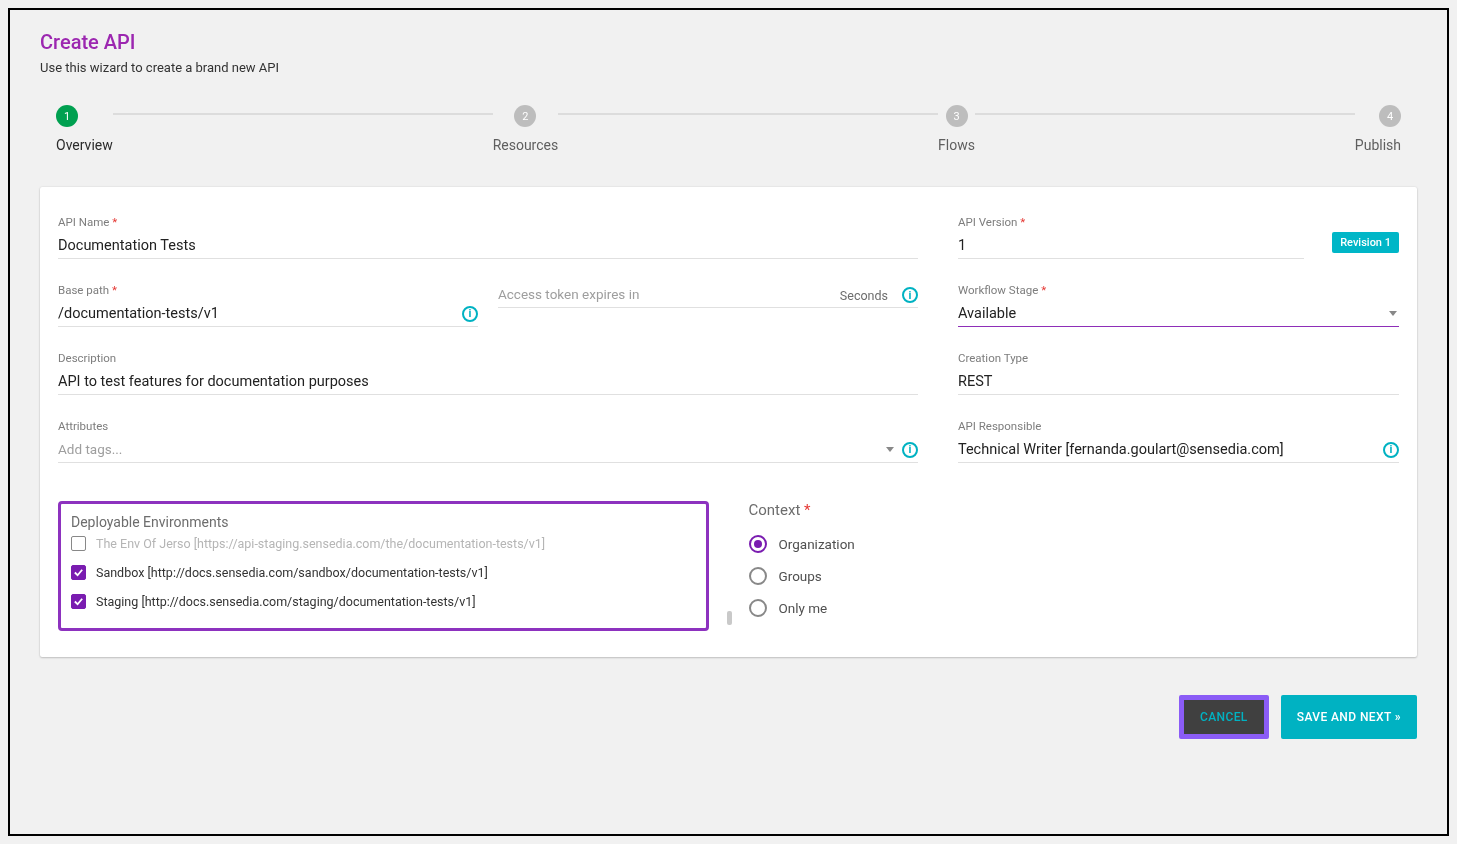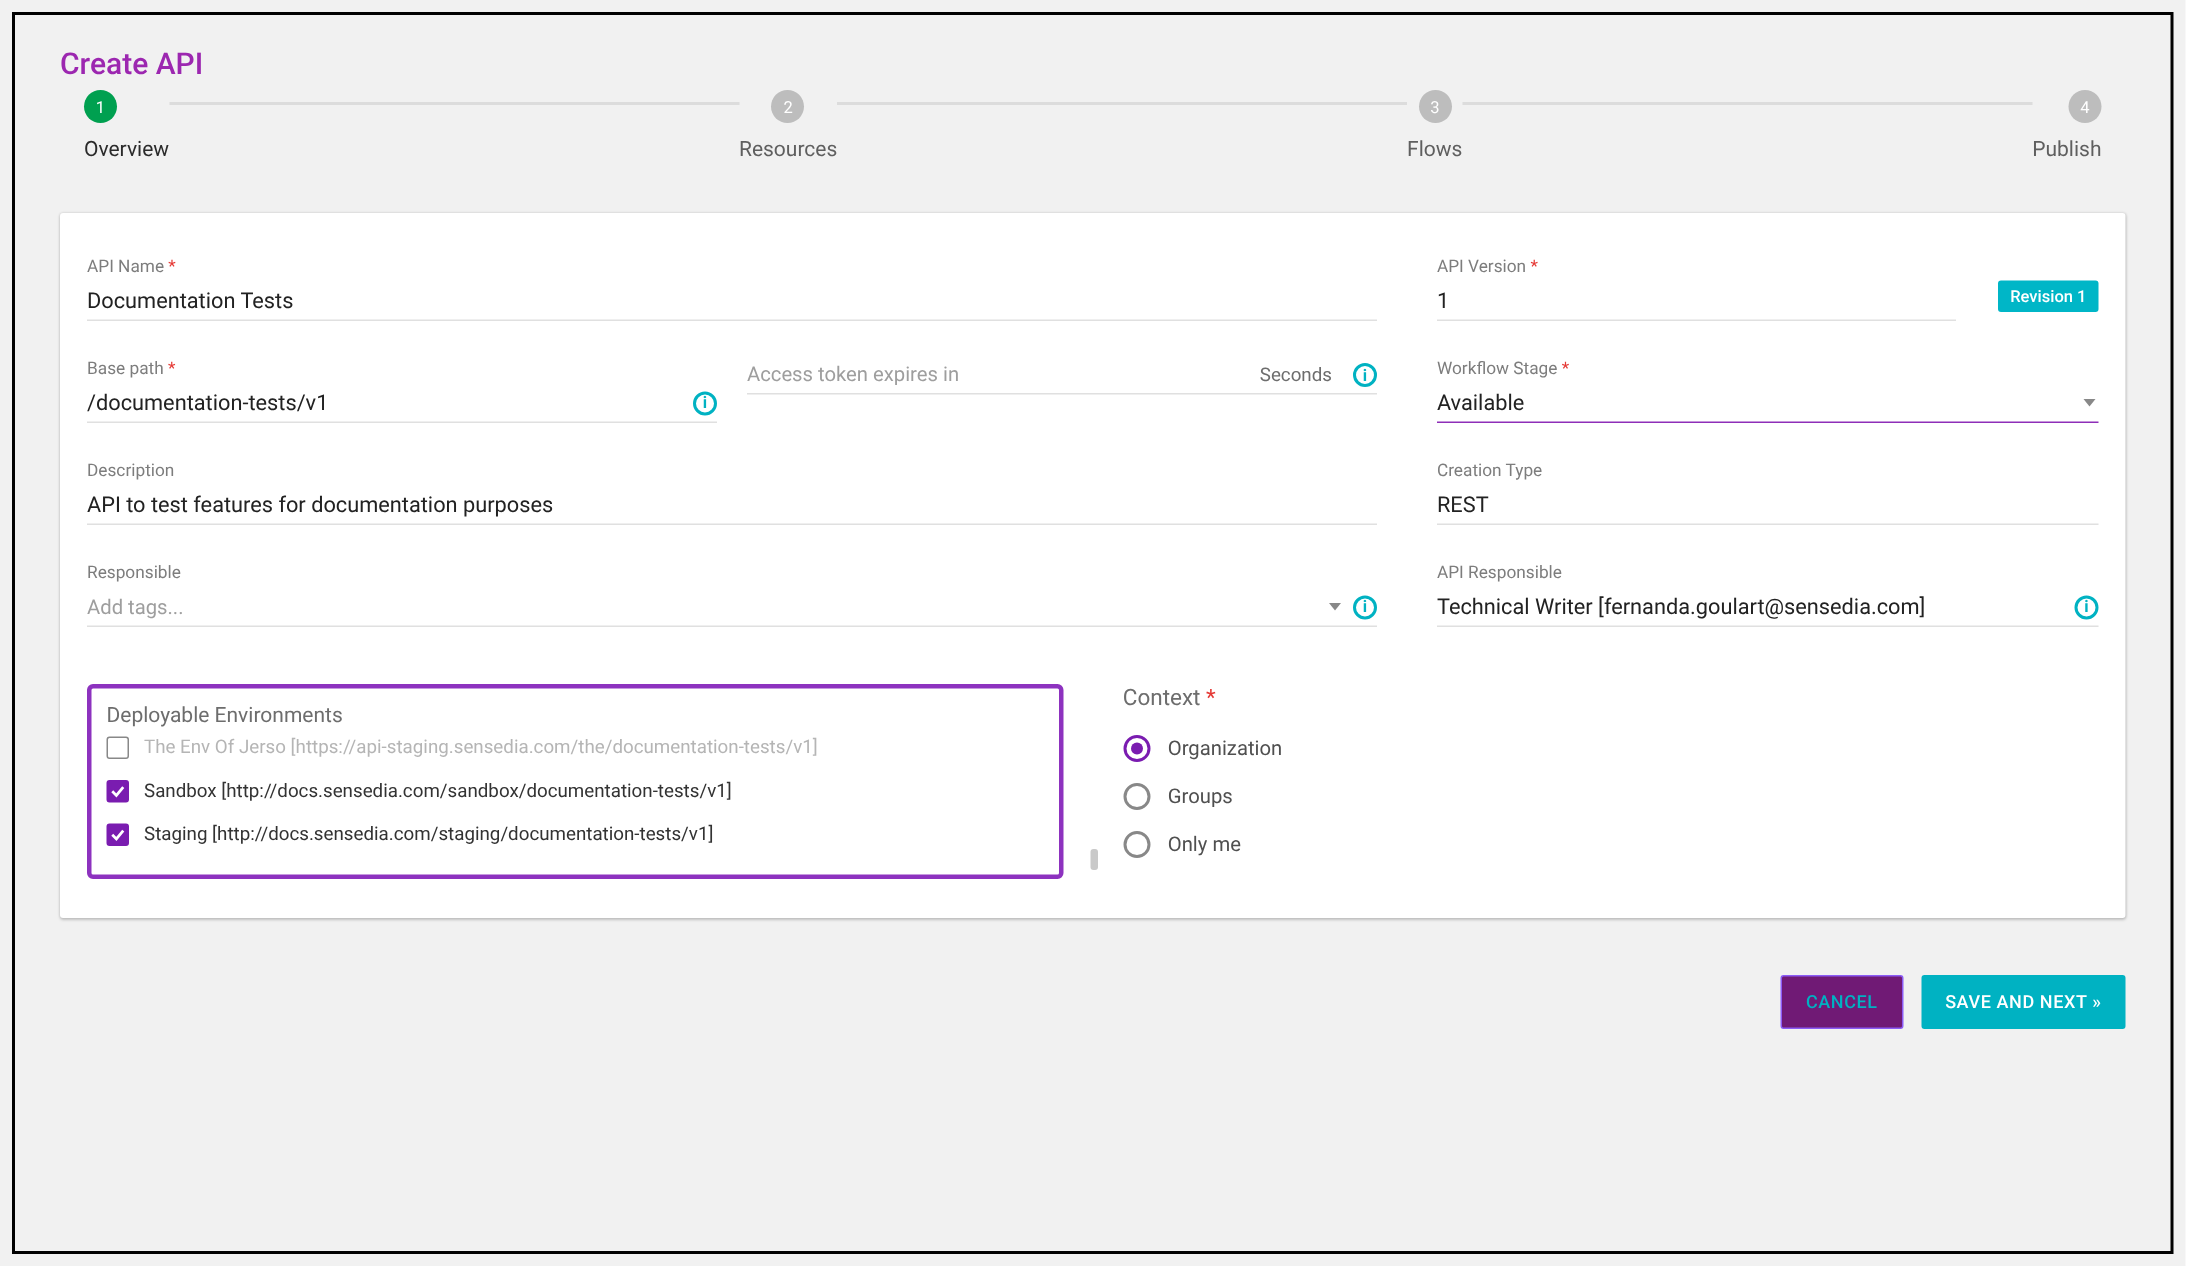--- a/index.html
+++ b/index.html
@@ -53,28 +53,29 @@
   .radio-row { display:flex; align-items:center; gap:12px; margin-bottom:14px; cursor:pointer; }
   .radio { width:18px; height:18px; border:2px solid #888; border-radius:50%; display:flex; align-items:center; justify-content:center; flex:none; }
   .radio.selected { border-color:#7a1cb0; }
   .radio.selected .dot { width:8px; height:8px; background:#7a1cb0; border-radius:50%; }
   .radio-label { font-size:13.5px; color:#505050; }
   .tiny-sb { width:5px; height:14px; background:#c9c9c9; border-radius:2px; position:absolute; }
 
   
   .footer { display:flex; justify-content:flex-end; gap:12px; margin-top:38px; }
   .btn { font-size:12px; font-weight:500; letter-spacing:.4px; padding:10px 16px; border-radius:2px; cursor:pointer; border:none; }
-  .btn-outline { background:#701a75; color:#00b2c2; border:1px solid #8b5cf6; }
+  .btn-outline { background:#404040; color:#00b2c2; border:5px solid #8b5cf6; }
   .btn-primary { background:#00b2c2; color:#fff; }
 </style>
 </head>
 <body>
 
 <div class="frame">
   <div class="page-title">Create API</div>
+  <div class="page-subtitle">Use this wizard to create a brand new API</div>
 
   <div class="stepper">
     <div class="step first">
       <div class="step-circle active">1</div>
       <div class="step-label active">Overview</div>
     </div>
     <div class="step-line"></div>
     <div class="step">
       <div class="step-circle">2</div>
       <div class="step-label">Resources</div>
@@ -121,21 +122,21 @@
         </div>
 
         <div class="field">
           <span class="field-label">Description</span>
           <div class="input-row">
             <input class="input-val" value="API to test features for documentation purposes" style="">
           </div>
         </div>
 
         <div class="field" style="margin-bottom:8px;">
-          <span class="field-label">Responsible</span>
+          <span class="field-label">Attributes</span>
           <div class="input-row">
             <input class="input-val" placeholder="Add tags..." style="">
             <span class="caret"></span>
             <span class="info-icon">i</span>
           </div>
         </div>
       </div>
 
       <div>
         <div class="version-row" style="margin-bottom:24px;gap:28px;">

